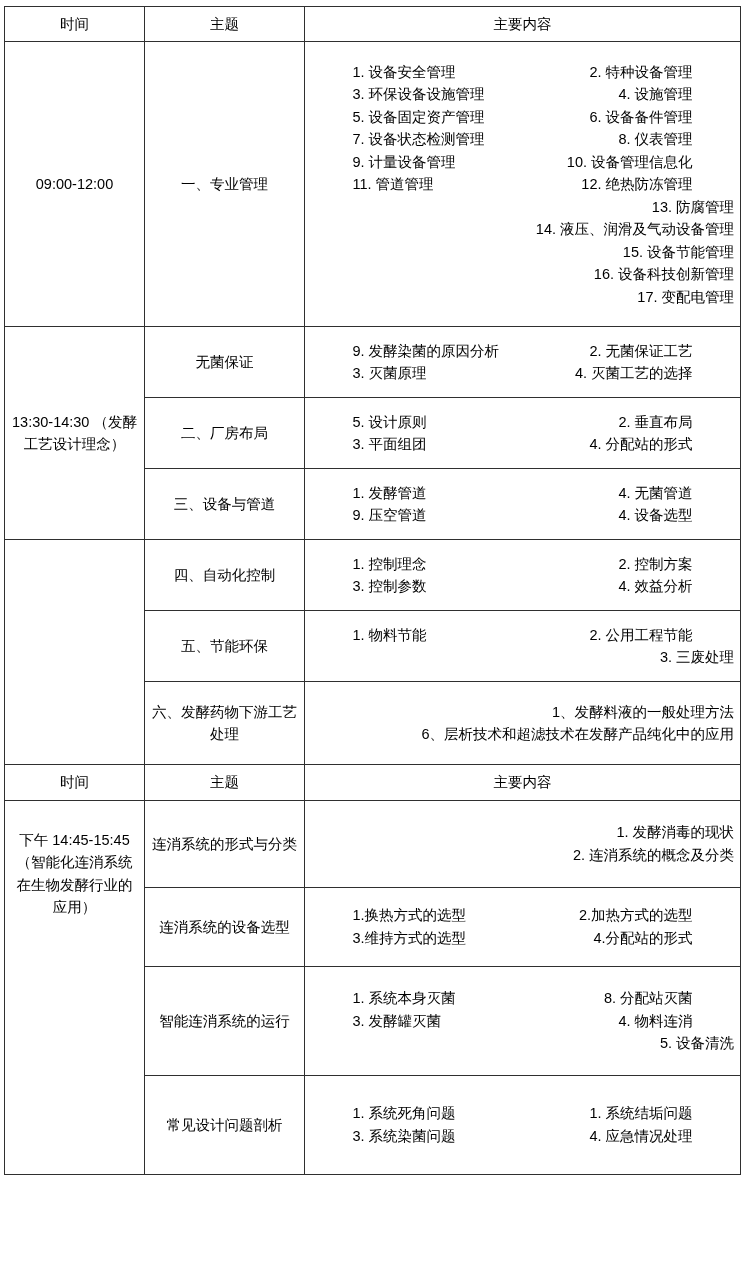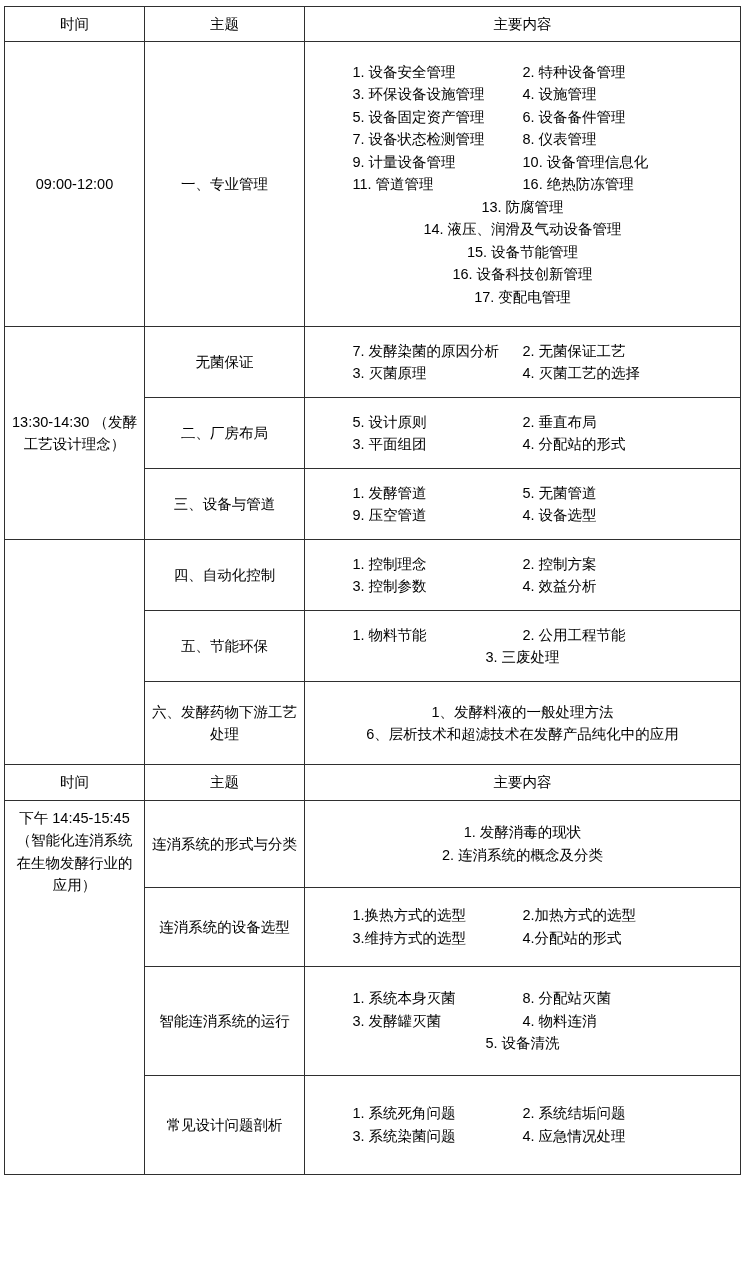--- a/index.html
+++ b/index.html
@@ -55,25 +55,25 @@
   }
   .pair-line {
     display: flex;
     justify-content: center;
   }
   .pair-line .a {
     text-align: left;
     min-width: 170px;
   }
   .pair-line .b {
-    text-align: left;
+    text-align: right;
     min-width: 170px;
   }
   .center-line {
-    text-align: center;
+    text-align: right;
   }
   .tall-1 { height: 272px; }
   .blank-cell { }
 </style>
 </head>
 <body>
 
 <div class="sheet">
   <table class="schedule">
     <colgroup>
@@ -108,37 +108,37 @@
           <div class="pair-line">
             <span class="a">7. 设备状态检测管理</span>
             <span class="b">8. 仪表管理</span>
           </div>
           <div class="pair-line">
             <span class="a">9. 计量设备管理</span>
             <span class="b">10. 设备管理信息化</span>
           </div>
           <div class="pair-line">
             <span class="a">11. 管道管理</span>
-            <span class="b">16. 绝热防冻管理</span>
+            <span class="b">12. 绝热防冻管理</span>
           </div>
           <div class="center-line">13. 防腐管理</div>
           <div class="center-line">14. 液压、润滑及气动设备管理</div>
           <div class="center-line">15. 设备节能管理</div>
           <div class="center-line">16. 设备科技创新管理</div>
           <div class="center-line">17. 变配电管理</div>
         </td>
       </tr>
 
       <tr>
         <td class="time-cell" rowspan="3">13:30-14:30
 （发酵工艺设计理念）</td>
         <td class="topic-cell">无菌保证</td>
         <td class="content-cell" style="height:58px">
           <div class="pair-line">
-            <span class="a">7. 发酵染菌的原因分析</span>
+            <span class="a">9. 发酵染菌的原因分析</span>
             <span class="b">2. 无菌保证工艺</span>
           </div>
           <div class="pair-line">
             <span class="a">3. 灭菌原理</span>
             <span class="b">4. 灭菌工艺的选择</span>
           </div>
         </td>
       </tr>
 
       <tr>
@@ -153,21 +153,21 @@
             <span class="b">4. 分配站的形式</span>
           </div>
         </td>
       </tr>
 
       <tr>
         <td class="topic-cell">三、设备与管道</td>
         <td class="content-cell" style="height:58px">
           <div class="pair-line">
             <span class="a">1. 发酵管道</span>
-            <span class="b">5. 无菌管道</span>
+            <span class="b">4. 无菌管道</span>
           </div>
           <div class="pair-line">
             <span class="a">9. 压空管道</span>
             <span class="b">4. 设备选型</span>
           </div>
         </td>
       </tr>
 
       <tr>
         <td class="time-cell blank-cell" rowspan="3"></td>
@@ -203,21 +203,21 @@
         </td>
       </tr>
 
       <tr class="hdr">
         <td>时间</td>
         <td>主题</td>
         <td>主要内容</td>
       </tr>
 
       <tr>
-        <td class="time-cell" rowspan="4" style="vertical-align:top; padding-top:6px">下午 14:45-15:45
+        <td class="time-cell" rowspan="4" style="vertical-align:top; padding-top:28px">下午 14:45-15:45
 （智能化连消系统在生物发酵行业的应用）</td>
         <td class="topic-cell">连消系统的形式与分类</td>
         <td class="content-cell" style="height:74px">
           <div class="center-line">1. 发酵消毒的现状</div>
           <div class="center-line">2. 连消系统的概念及分类</div>
         </td>
       </tr>
 
       <tr>
         <td class="topic-cell">连消系统的设备选型</td>
@@ -246,21 +246,21 @@
           </div>
           <div class="center-line">5. 设备清洗</div>
         </td>
       </tr>
 
       <tr>
         <td class="topic-cell">常见设计问题剖析</td>
         <td class="content-cell" style="height:86px">
           <div class="pair-line">
             <span class="a">1. 系统死角问题</span>
-            <span class="b">2. 系统结垢问题</span>
+            <span class="b">1. 系统结垢问题</span>
           </div>
           <div class="pair-line">
             <span class="a">3. 系统染菌问题</span>
             <span class="b">4. 应急情况处理</span>
           </div>
         </td>
       </tr>
     </tbody>
   </table>
 </div>

